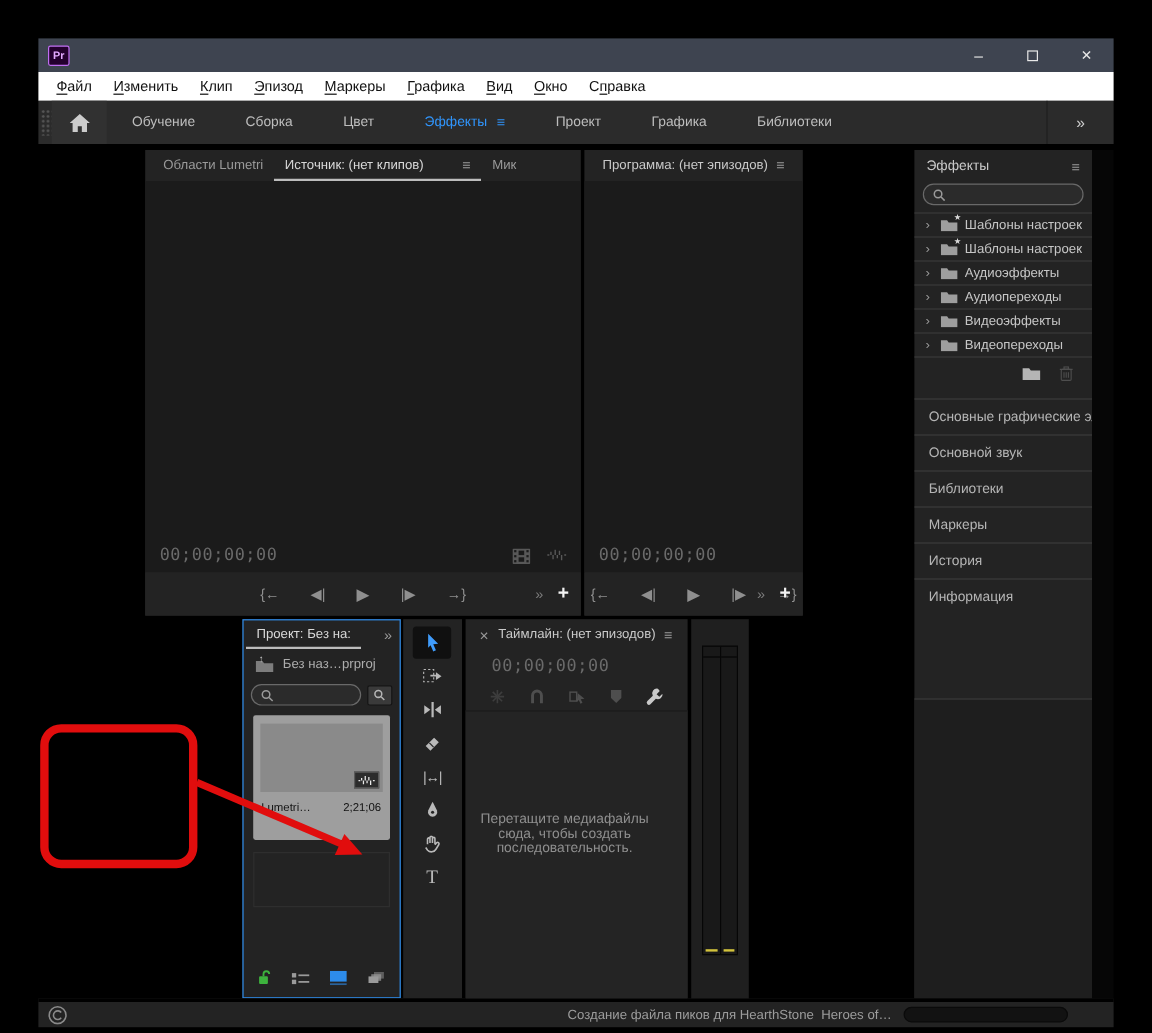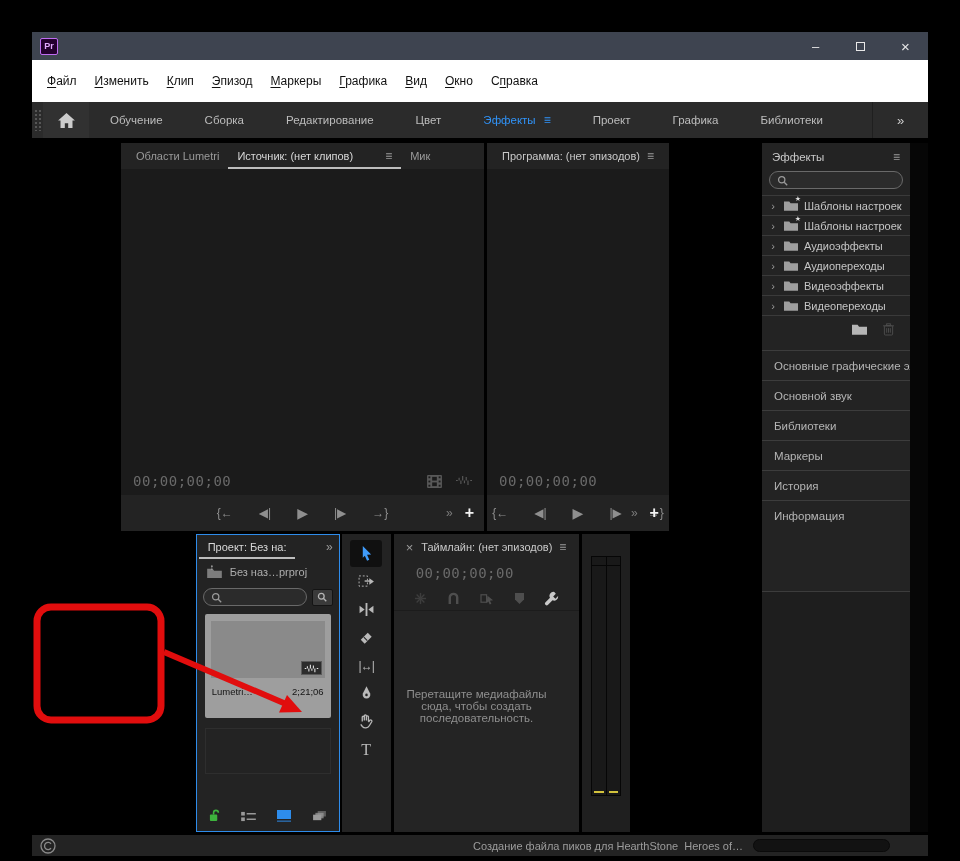--- a/index.html
+++ b/index.html
@@ -9,21 +9,21 @@
   .window { position:absolute; left:32px; top:32px; width:896px; height:824px; display:flex; flex-direction:column; background:#000; }
 
   
   .titlebar { height:28px; background:#3e4450; display:flex; align-items:center; padding-left:8px; color:#f0f0f0; font-size:12px; flex:0 0 auto; }
   .pr-badge { width:18px; height:17px; border:1px solid #c06df2; background:#24002e; color:#e3a9ff; font-size:9px; font-weight:bold; display:flex; align-items:center; justify-content:center; margin-right:9px; border-radius:2px; }
   .win-controls { margin-left:auto; display:flex; height:100%; }
   .win-btn { width:45px; display:flex; align-items:center; justify-content:center; color:#e8e8e8; font-size:13px; }
   .maxi-box { width:9px; height:9px; border:1px solid #e8e8e8; display:inline-block; }
 
   
-  .menubar { height:42px; background:#ffffff; display:flex; align-items:center; padding-left:6px; flex:0 0 auto; }
+  .menubar { height:24px; background:#ffffff; display:flex; align-items:center; padding-left:6px; flex:0 0 auto; }
   .menu-item { padding:0 9px; font-size:12px; color:#111; }
   .accel { text-decoration:underline; text-underline-offset:2px; }
 
   
   .wsbar { height:36px; background:#2b2b2b; display:flex; align-items:stretch; flex:0 0 auto; }
   .grip { width:9px; margin:7px 0 7px 2px; background-image:radial-gradient(#565656 1px, transparent 1.2px); background-size:4px 4px; }
   .home-btn { width:46px; display:flex; align-items:center; justify-content:center; color:#cccccc; background:#313131; }
   .ws-tabs { display:flex; align-items:stretch; flex:1; }
   .ws-tab { padding:0 21px; font-size:11.5px; color:#bdbdbd; display:flex; align-items:center; gap:8px; white-space:nowrap; }
   .ws-tab.active { color:#3094fa; }
@@ -50,21 +50,21 @@
   .tc { font-family:"DejaVu Sans Mono", monospace; font-size:14px; color:#6a6a6a; letter-spacing:.5px; }
   .viewer-icons { margin-left:auto; display:flex; gap:14px; color:#585858; }
   .transport { height:36px; background:#232323; position:relative; display:flex; align-items:center; justify-content:center; flex:0 0 auto; }
   .tr-center { display:flex; gap:26px; color:#8f8f8f; font-size:12px; align-items:center; }
   .tr-right { position:absolute; right:10px; display:flex; gap:12px; align-items:center; color:#7c7c7c; font-size:12px; }
   .tr-add { color:#f2f2f2; font-size:16px; font-weight:bold; }
 
   .edit-row { flex:1; display:flex; min-height:0; }
 
   
-  .project-panel { width:144px; background:#232323; border:1px solid #2e8ceb; display:flex; flex-direction:column; margin-right:2px; min-height:0;margin-left:36px; }
+  .project-panel { width:132px; background:#232323; border:1px solid #2e8ceb; display:flex; flex-direction:column; margin-right:2px; min-height:0;margin-left:36px; }
   .pp-tabbar { height:24px; display:flex; align-items:center; font-size:11px; padding:0 2px; flex:0 0 auto; }
   .pp-crumb { height:26px; display:flex; align-items:center; gap:8px; padding:0 10px; color:#adadad; font-size:11px; flex:0 0 auto; }
   .crumb-icon { color:#7d7d7d; position:relative; display:flex; }
   .crumb-up { position:absolute; left:3px; top:-4px; font-size:8px; color:#cfcfcf; }
   .pp-search { height:24px; display:flex; align-items:center; gap:5px; padding:0 6px; flex:0 0 auto; }
   .search-box { height:18px; background:#2b2b2b; border:1px solid #696969; border-radius:10px; display:flex; align-items:center; padding:0 7px; color:#9a9a9a; gap:5px; }
   .pp-search .search-box { flex:1; }
   .pp-search-btn { width:21px; height:17px; background:#3a3a3a; border:1px solid #141414; display:flex; align-items:center; justify-content:center; color:#b5b5b5; border-radius:2px; }
   .pp-content { flex:1; padding:5px 8px; min-height:0; }
   .clip-card { background:#9e9e9e; border-radius:2px; padding:7px 6px 0; height:104px; }
@@ -178,23 +178,20 @@
     <div class="ws-tabs">
 
         <span class="ws-tab">
           <span>Обучение</span>
         </span>
 
         <span class="ws-tab">
           <span>Сборка</span>
         </span>
 
-        <span class="ws-tab">
-          <span>Редактирование</span>
-        </span>
 
         <span class="ws-tab">
           <span>Цвет</span>
         </span>
 
         <span class="ws-tab active">
           <span>Эффекты</span>
           <span class="ws-menu tab-menu">≡</span>
         </span>
 

